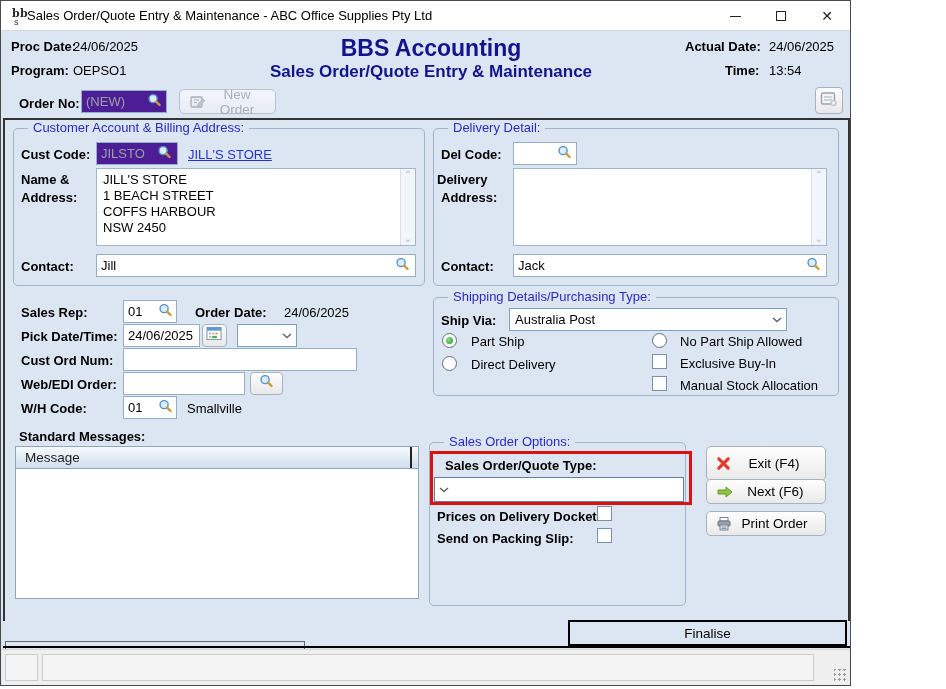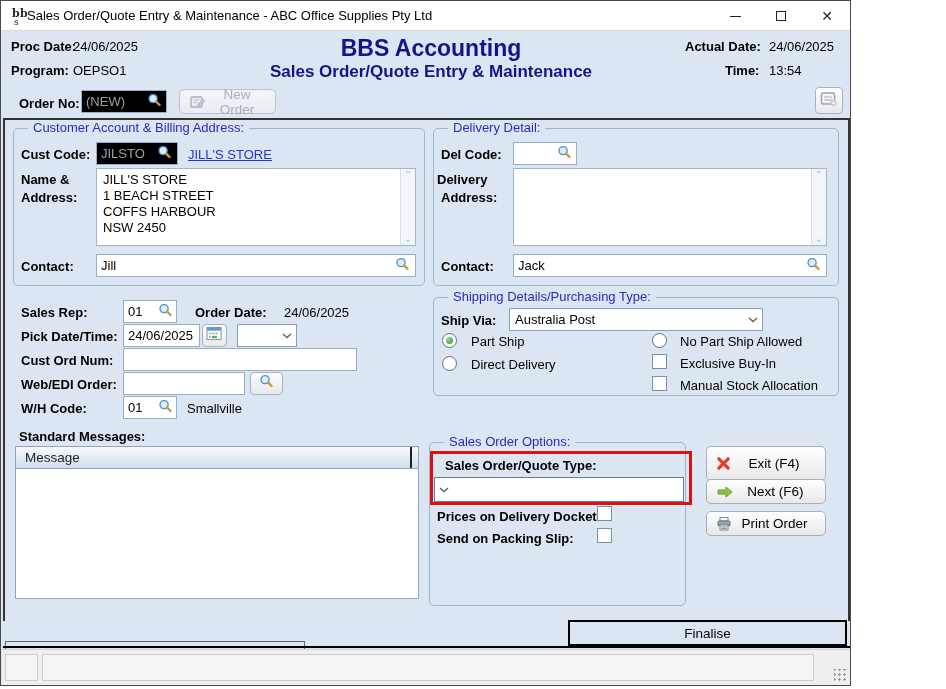--- a/index.html
+++ b/index.html
@@ -22,21 +22,21 @@
   .val{font-size:13px;color:#000;white-space:nowrap;}
   .apptitle{font-size:23px;font-weight:bold;color:#13138b;text-align:center;white-space:nowrap;}
   .screentitle{font-size:17px;font-weight:bold;color:#13138b;text-align:center;white-space:nowrap;}
   
   .content-frame{position:absolute;left:2px;top:117px;width:847px;height:503px;
     background:#dce6f2;border:2px solid #333;border-bottom:none;}
   
   .field{position:absolute;background:#ffffff;border:1px solid #93aec7;font-size:13px;
     color:#000;padding:2px 4px;font-family:"Liberation Sans",sans-serif;}
   input.field{outline:none;}
-  .field.disabled{background:#000000;color:#98a0a8;}
+  .field.disabled{background:#4c1d95;color:#98a0a8;}
   .iconslot{position:absolute;display:flex;align-items:center;justify-content:center;cursor:pointer;}
   .groupbox{position:absolute;border:1px solid #9fb6cb;border-radius:5px;}
   .grouptitle{position:absolute;top:-9px;left:14px;background:#dce6f2;padding:0 5px;
     font-size:13px;color:#2a2ac0;white-space:nowrap;}
   .link{font-size:13px;color:#2733cf;text-decoration:underline;white-space:nowrap;cursor:pointer;}
   
   .txtwrap{position:absolute;background:#fff;border:1px solid #9fb6cb;}
   .txtwrap textarea{position:absolute;left:0;top:0;right:16px;bottom:0;width:calc(100% - 16px);
     height:100%;border:none;resize:none;outline:none;font-family:"Liberation Sans",sans-serif;
     font-size:13px;line-height:16px;padding:3px 4px 3px 6px;background:transparent;color:#000;}
@@ -275,21 +275,21 @@
         <circle cx="6.5" cy="6" r="4.3" fill="#d9edfb" stroke="#5291c8" stroke-width="1.5"></circle>
         <line x1="9.8" y1="9.2" x2="13.4" y2="12.8" stroke="#c99a3e" stroke-width="2.6" stroke-linecap="round"></line>
       </svg>
   </span>
   <span class="abs val" style="left:186px;top:400px;">Smallville</span>
 
   <div class="groupbox" style="left:432px;top:296px;width:406px;height:99px;">
     <span class="grouptitle">Shipping Details/Purchasing Type:</span>
   </div>
   <span class="abs lbl" style="left:440px;top:312px;">Ship Via:</span>
-  <div class="combo" style="left:508px;top:307px;width:254px;height:23px;">
+  <div class="combo" style="left:508px;top:307px;width:278px;height:23px;">
     <span class="ctext">Australia Post</span>
     <span class="carrow">
       <svg width="12" height="8" viewBox="0 0 12 8">
           <path d="M2 2l4 3.5L10 2" fill="none" stroke="#5f6a74" stroke-width="1.6"></path>
         </svg>
     </span>
   </div>
   <span class="radio checked" style="left:441px;top:332px;"></span>
   <span class="abs val" style="left:470px;top:333px;">Part Ship</span>
   <span class="radio" style="left:651px;top:332px;"></span>

